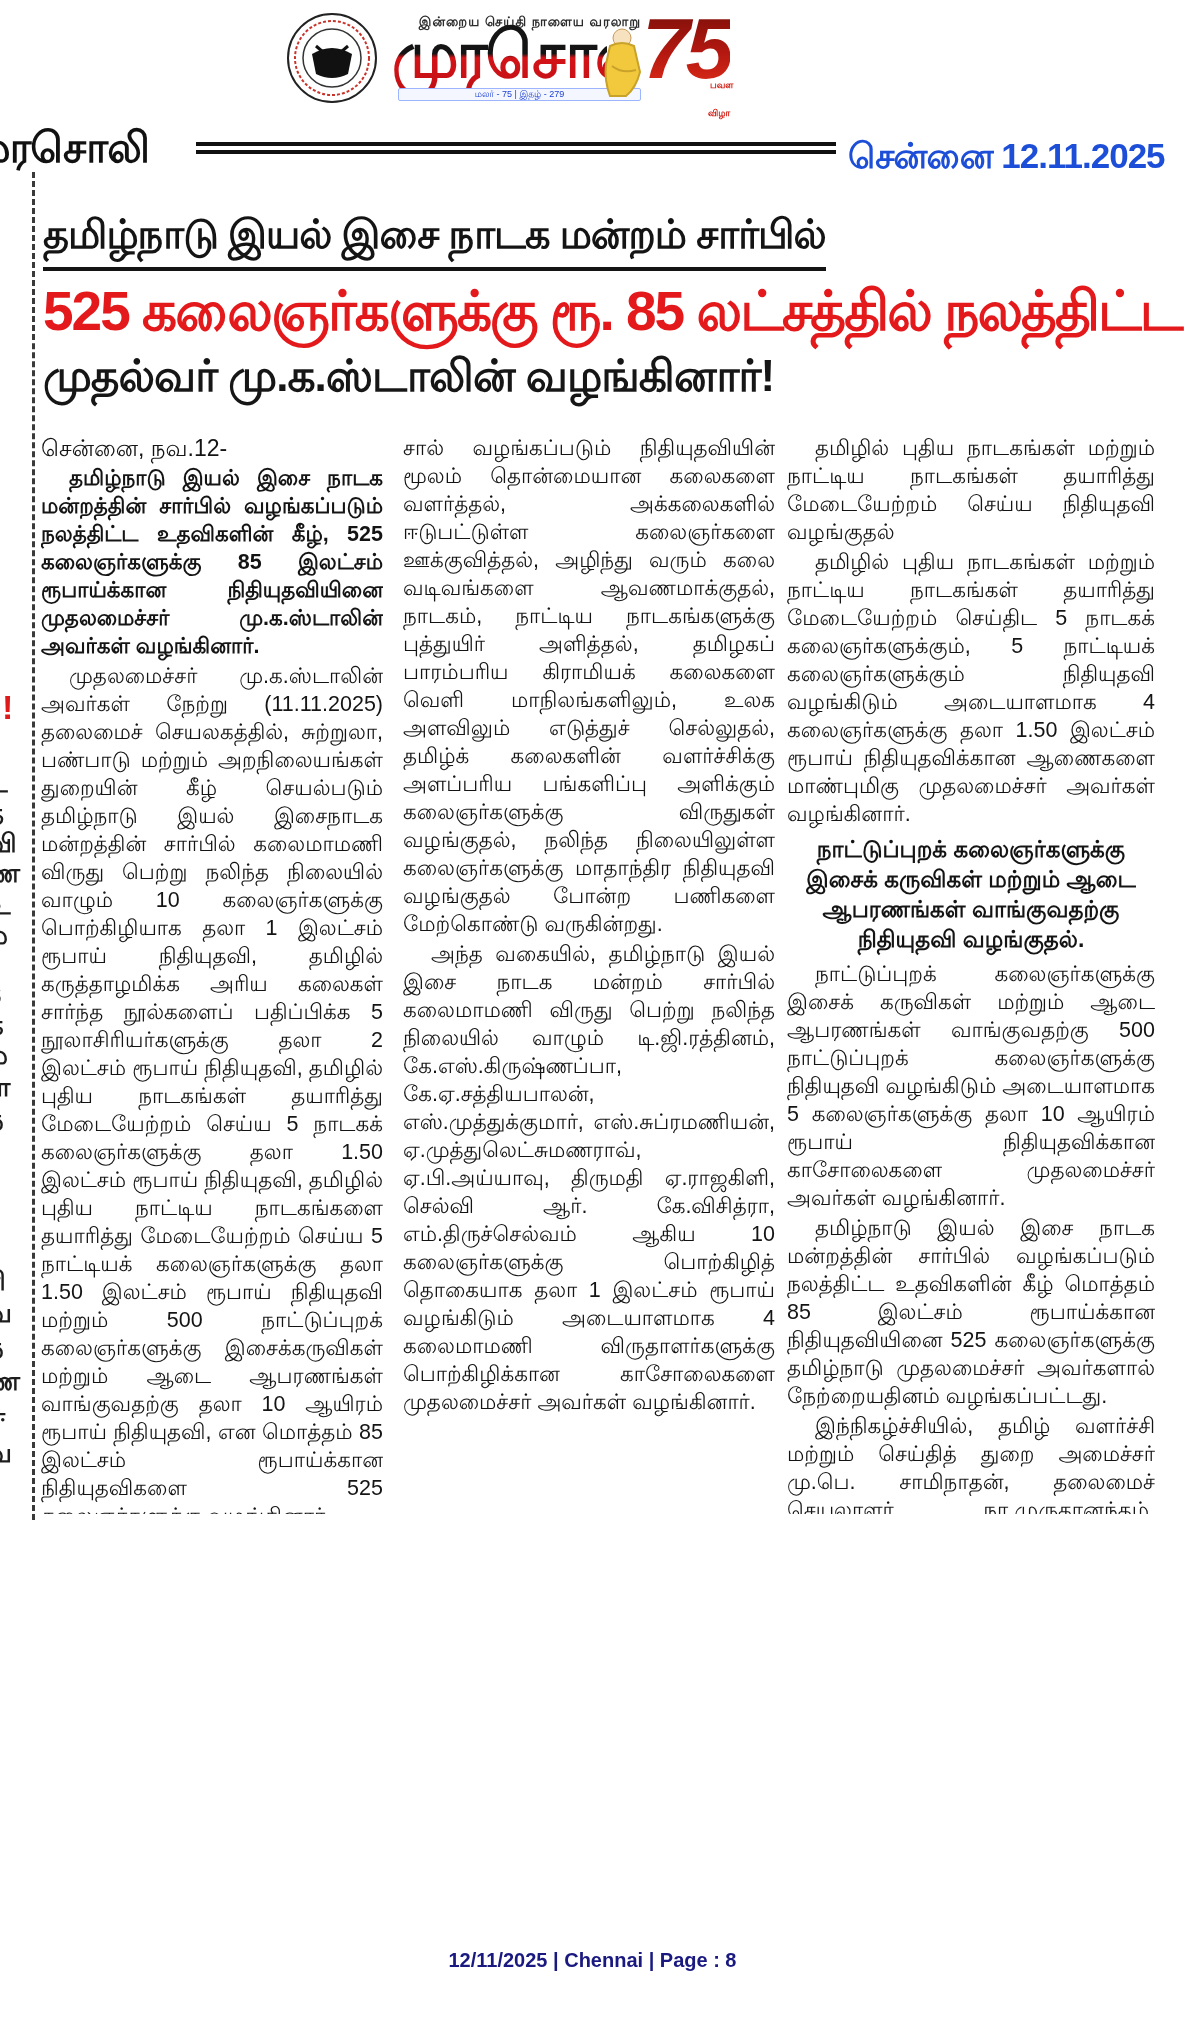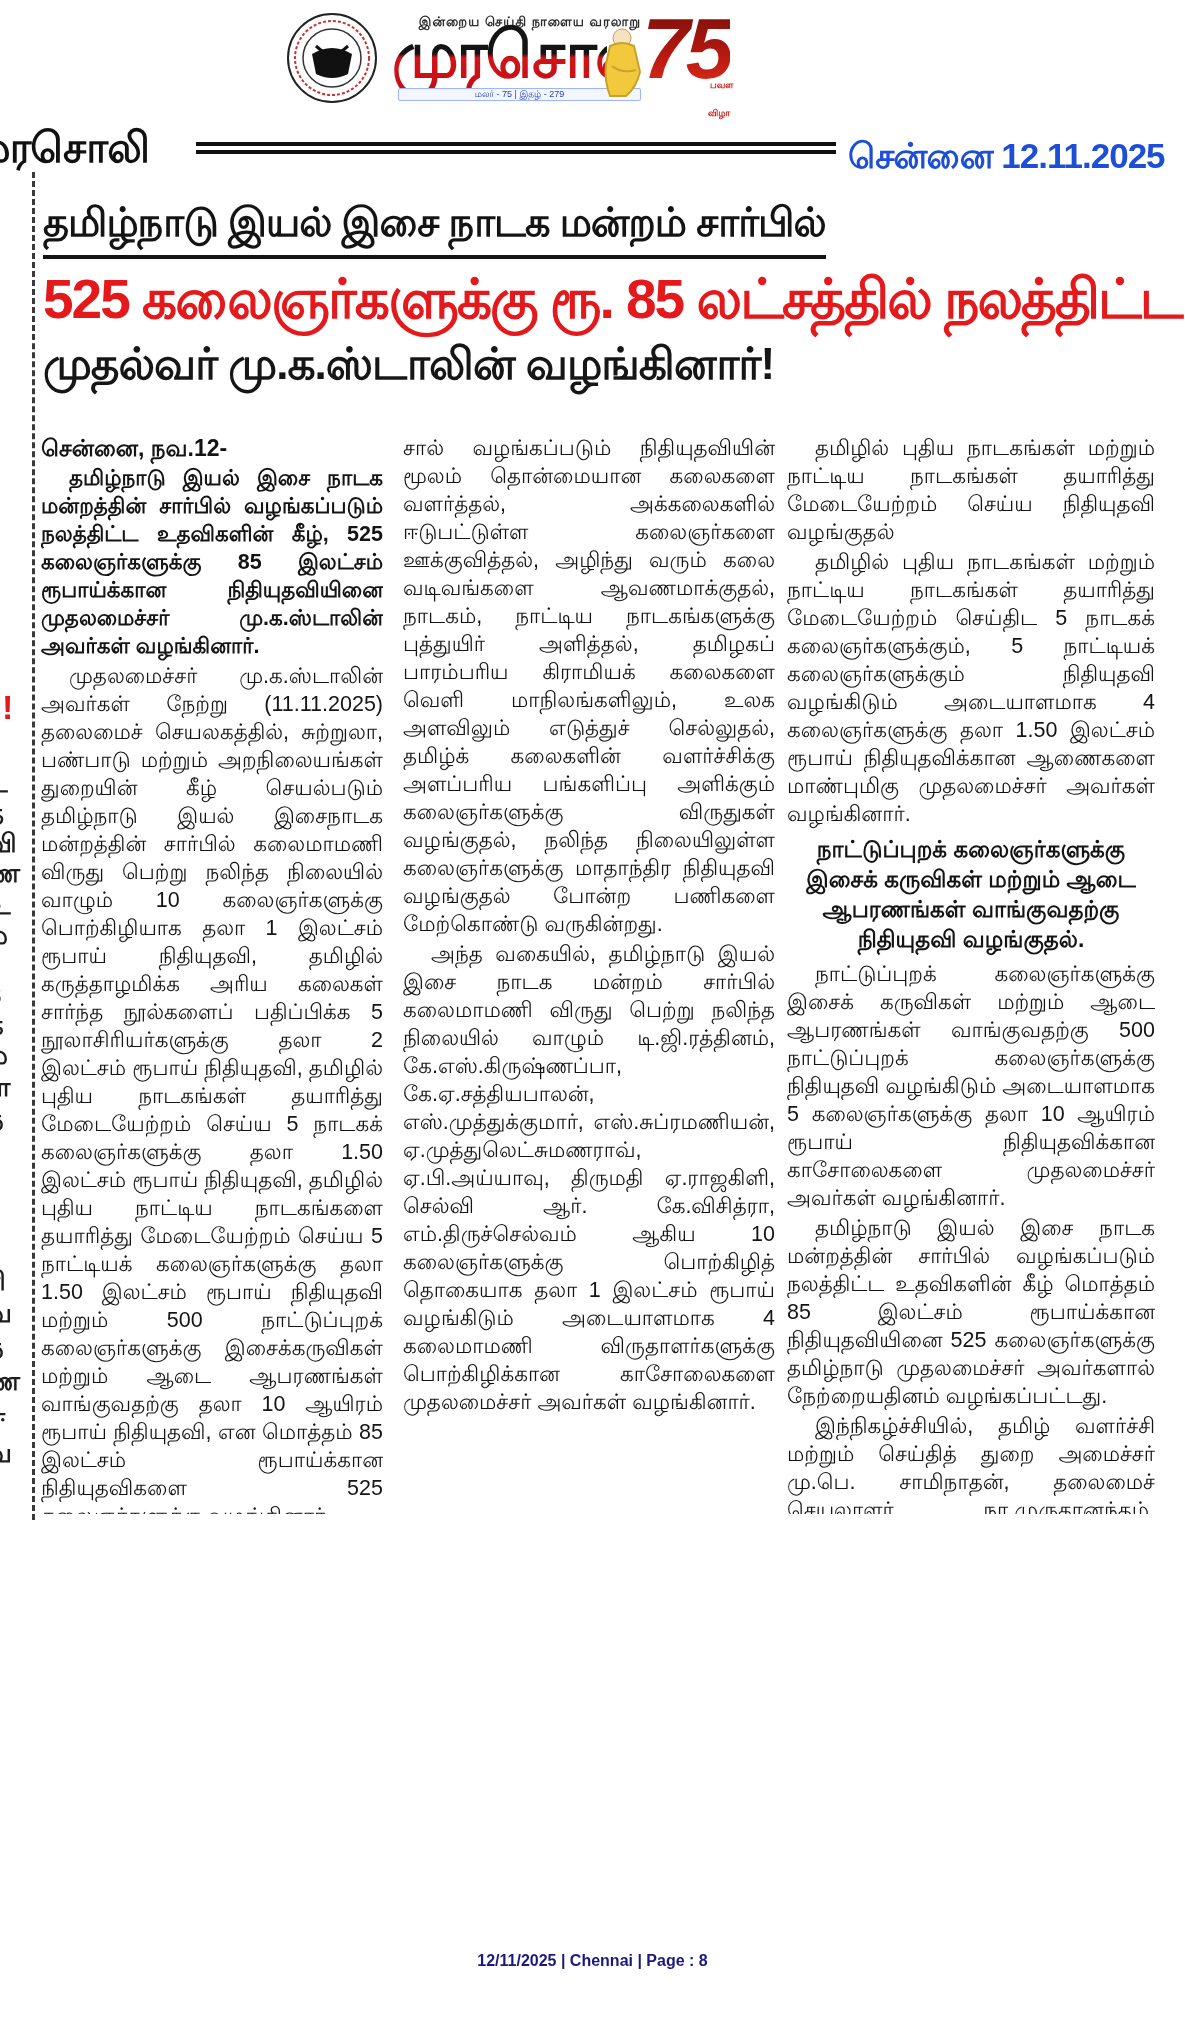--- a/index.html
+++ b/index.html
@@ -33,48 +33,48 @@
   .dl-paper{position:absolute;left:-36px;top:124px;font-size:42px;font-weight:bold;
             color:#111;letter-spacing:-1px;white-space:nowrap;}
   .dl-rule{position:absolute;left:196px;top:142px;width:640px;height:12px;box-sizing:border-box;
            border-top:4px solid #101010;border-bottom:4px solid #101010;}
   .dl-city{position:absolute;left:848px;top:136px;width:330px;font-size:35px;font-weight:bold;
            color:#1d4ed8;white-space:nowrap;letter-spacing:-1px;}
 
   
   .article{position:absolute;left:32px;top:172px;width:1126px;height:1348px;
            border-left:3px dashed #3a3a3a;box-sizing:border-box;padding-left:8px;}
-  .kicker{display:inline-block;margin-top:28px;font-size:40px;font-weight:bold;color:#141414;
+  .kicker{display:inline-block;margin-top:40px;font-size:40px;font-weight:bold;color:#141414;
           border-bottom:4px solid #141414;padding-bottom:4px;white-space:nowrap;letter-spacing:-1px;}
   .headline{margin:10px 0 0 0;font-size:55px;line-height:60px;font-weight:bold;color:#e3191c;
             white-space:nowrap;letter-spacing:-2px;}
   .subheadline{margin:10px 0 0 0;width:1060px;font-size:44px;line-height:50px;
                font-weight:bold;color:#161616;white-space:nowrap;letter-spacing:-1px;}
   .cols{position:absolute;left:6px;top:262px;width:1120px;height:1080px;overflow:hidden;}
   .col{position:absolute;top:0;height:1080px;overflow:hidden;}
   .col.c0{left:0;width:342px;}
   .col.c1{left:362px;width:372px;}
   .col.c2{left:746px;width:368px;}
   .col p{margin:0 0 2px 0;font-size:21.5px;line-height:28px;text-align:justify;color:#141414;}
-  .b-dateline{font-weight:bold;text-align:center;font-size:23px !important;}
+  .b-dateline{font-weight:normal;text-align:center;font-size:23px !important;}
   .b-lead{font-weight:bold;text-indent:28px;}
   .b-para{text-indent:28px;}
   .b-cont{text-indent:0;}
   .b-head{font-weight:bold;text-align:center !important;text-indent:0;
           font-size:23px !important;line-height:30px !important;margin:6px 0 !important;}
 
   
   .left-strip{position:absolute;left:0;top:0;width:26px;height:2031px;overflow:hidden;}
   .left-strip span{position:absolute;left:-13px;font-size:26px;font-weight:bold;color:#1d1d1d;
                    white-space:nowrap;}
   .left-strip span.red{color:#e01a1a;font-size:34px;left:2px;}
 
   
   .footer{position:absolute;left:0;top:1946px;width:100%;text-align:center;color:#191980;
-          font-weight:bold;font-size:16px;line-height:29px;letter-spacing:0;}
+          font-weight:bold;font-size:20px;line-height:29px;letter-spacing:0;}
   .footer .src{font-weight:bold;}
 </style>
 </head>
 <body>
 
 <div class="page">
 
   <header class="masthead">
     <div class="tagline">இன்றைய செய்தி நாளைய வரலாறு</div>
 

